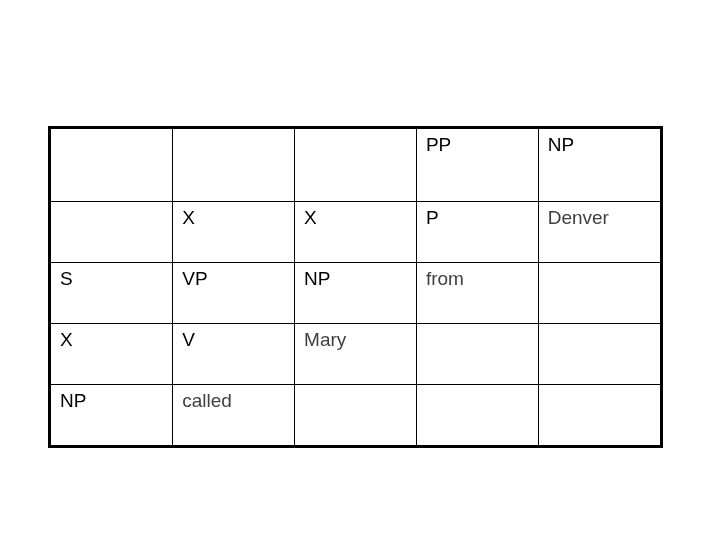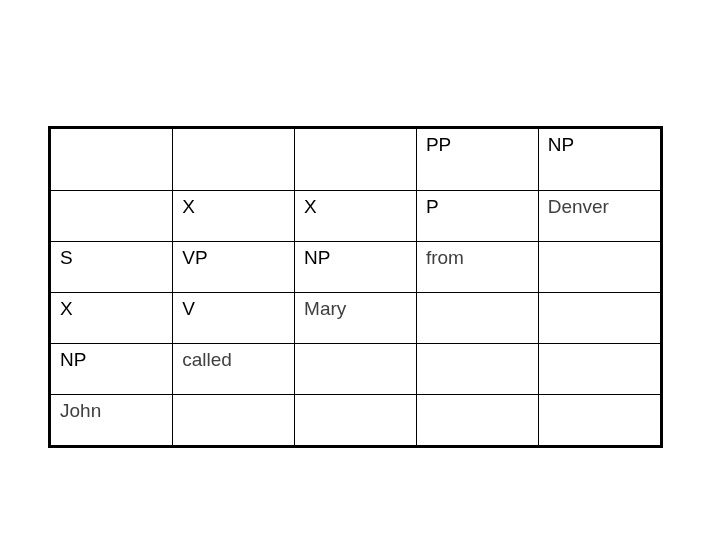--- a/index.html
+++ b/index.html
@@ -104,25 +104,18 @@
         </tr>
 
         <tr class="body-row">
           <td><span class="cell-text t-nonterminal">NP</span></td>
           <td><span class="cell-text t-terminal">called</span></td>
           <td><span class="cell-text t-empty"></span></td>
           <td><span class="cell-text t-empty"></span></td>
           <td><span class="cell-text t-empty"></span></td>
         </tr>
 
-        <tr class="body-row">
-          <td><span class="cell-text t-terminal">John</span></td>
-          <td><span class="cell-text t-empty"></span></td>
-          <td><span class="cell-text t-empty"></span></td>
-          <td><span class="cell-text t-empty"></span></td>
-          <td><span class="cell-text t-empty"></span></td>
-        </tr>
 
       </tbody>
     </table>
   </div>
 
 </div>
 
 </body></html>

